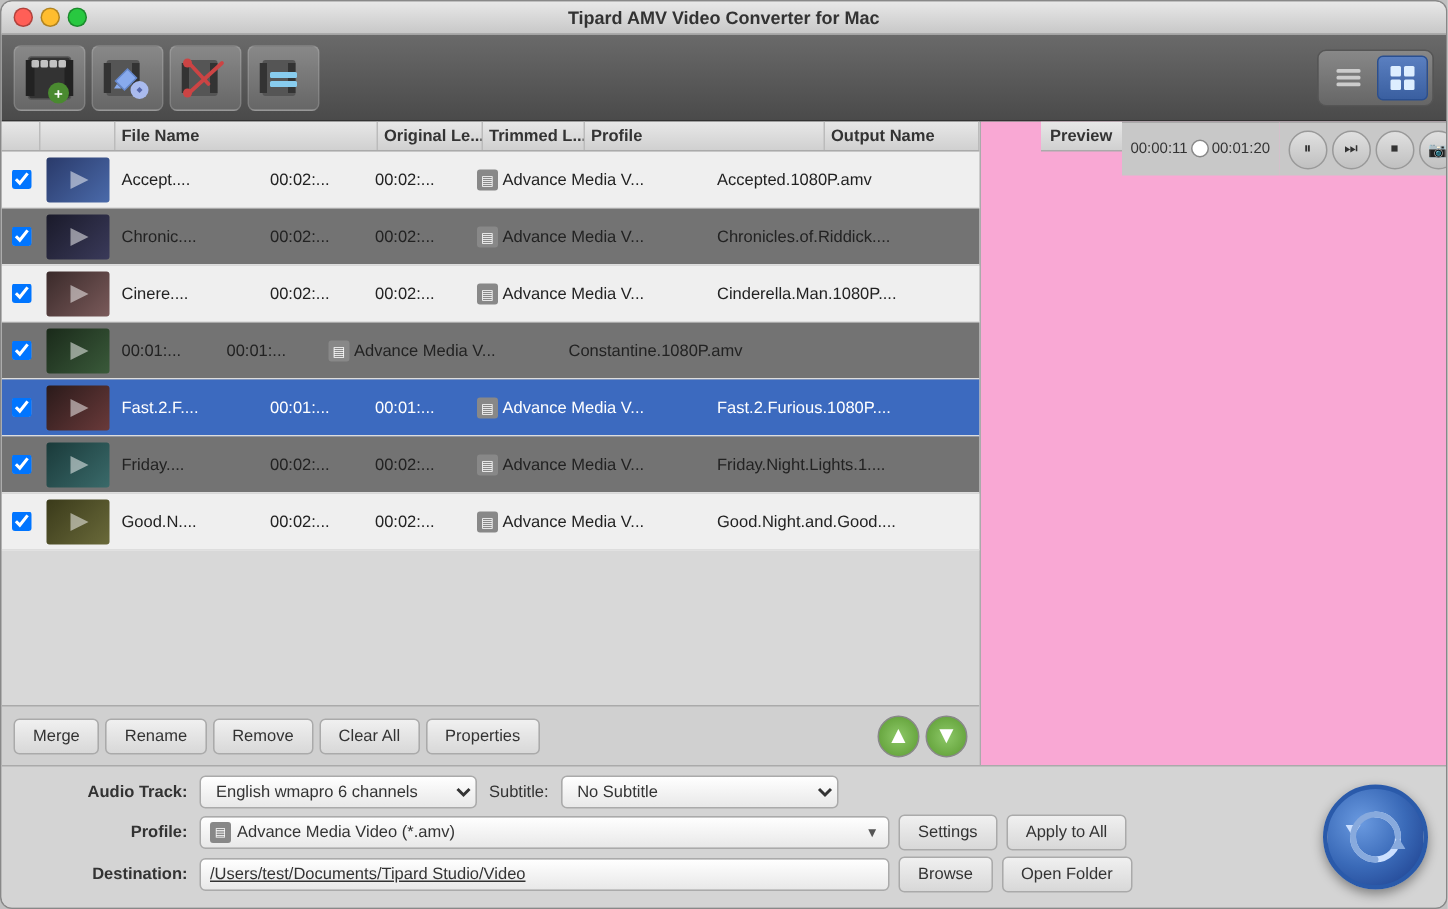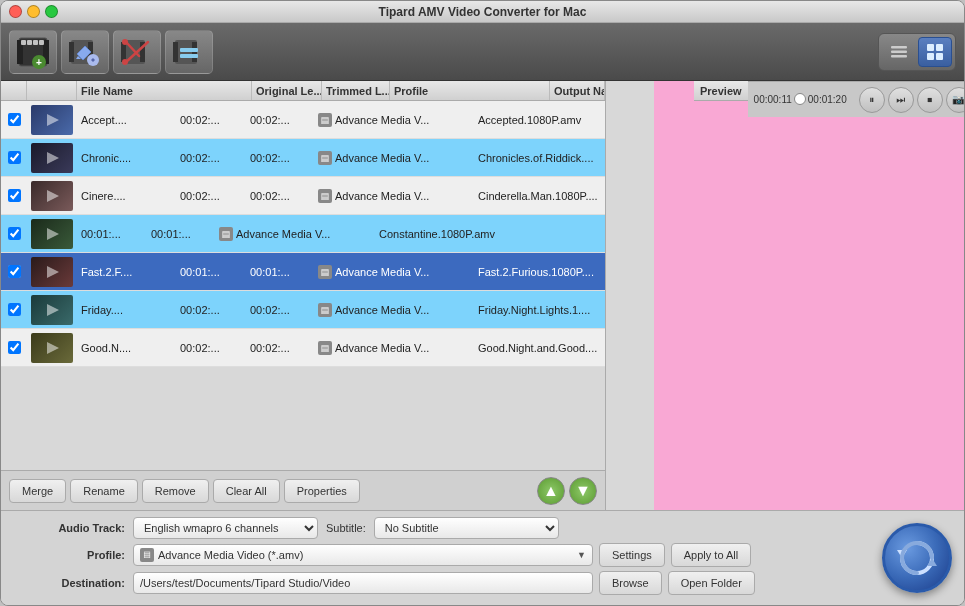--- a/index.html
+++ b/index.html
@@ -99,21 +99,20 @@
     }
     .view-btn-active {
       background: linear-gradient(to bottom, #5a7fc0, #3a5fa0);
       border: 1px solid #2a4f90;
     }
     
     .main-area {
       display: flex;
       flex: 1;
       overflow: hidden;
-      gap: 48px;
     }
     
     .file-area {
       flex: 1;
       display: flex;
       flex-direction: column;
       border-right: 1px solid #aaa;
       overflow: hidden;
     }
     
@@ -146,21 +145,21 @@
     .th-filename { width: 175px; min-width: 175px; }
     .th-orig { width: 70px; min-width: 70px; }
     .th-trim { width: 68px; min-width: 68px; }
     .th-profile { width: 160px; min-width: 160px; }
     .th-output { flex: 1; }
     .table-row {
       display: flex;
       align-items: center;
       height: 38px;
       border-bottom: 1px solid #ddd;
-      background: #7dd3fc;
+      background: #737373;
       cursor: pointer;
     }
     .table-row:nth-child(odd) { background: #efefef; }
     .table-row-selected {
       background: #3c6abf !important;
       color: white;
     }
     .table-row-selected .cell { color: white; }
     .cell {
       padding: 0 4px;
@@ -822,21 +821,21 @@
             <span style="flex:1;">Advance Media Video (*.amv)</span>
             <span class="select-arrow">▼</span>
           </div>
           <button class="bottom-btn">Settings</button>
           <button class="bottom-btn">Apply to All</button>
         </div>
 
         <div class="bottom-row">
           <span class="bottom-label">Destination:</span>
           <div class="profile-select-wrap">
-            <span style="flex:1;color:#333;">/Users/test/Documents/Tipard Studio/Video</span>
+            <span style="flex:1;color:#333;text-decoration:underline;">/Users/test/Documents/Tipard Studio/Video</span>
           </div>
           <button class="bottom-btn">Browse</button>
           <button class="bottom-btn">Open Folder</button>
         </div>
       </div>
 
       <div class="convert-btn">
         <svg width="40" height="40" viewBox="0 0 40 40">
           <path d="M20 5 A15 15 0 1 1 5 20" fill="none" stroke="#cce0ff" stroke-width="4" stroke-linecap="round"></path>
           <polygon points="5,20 0,12 10,12" fill="#cce0ff"></polygon>

